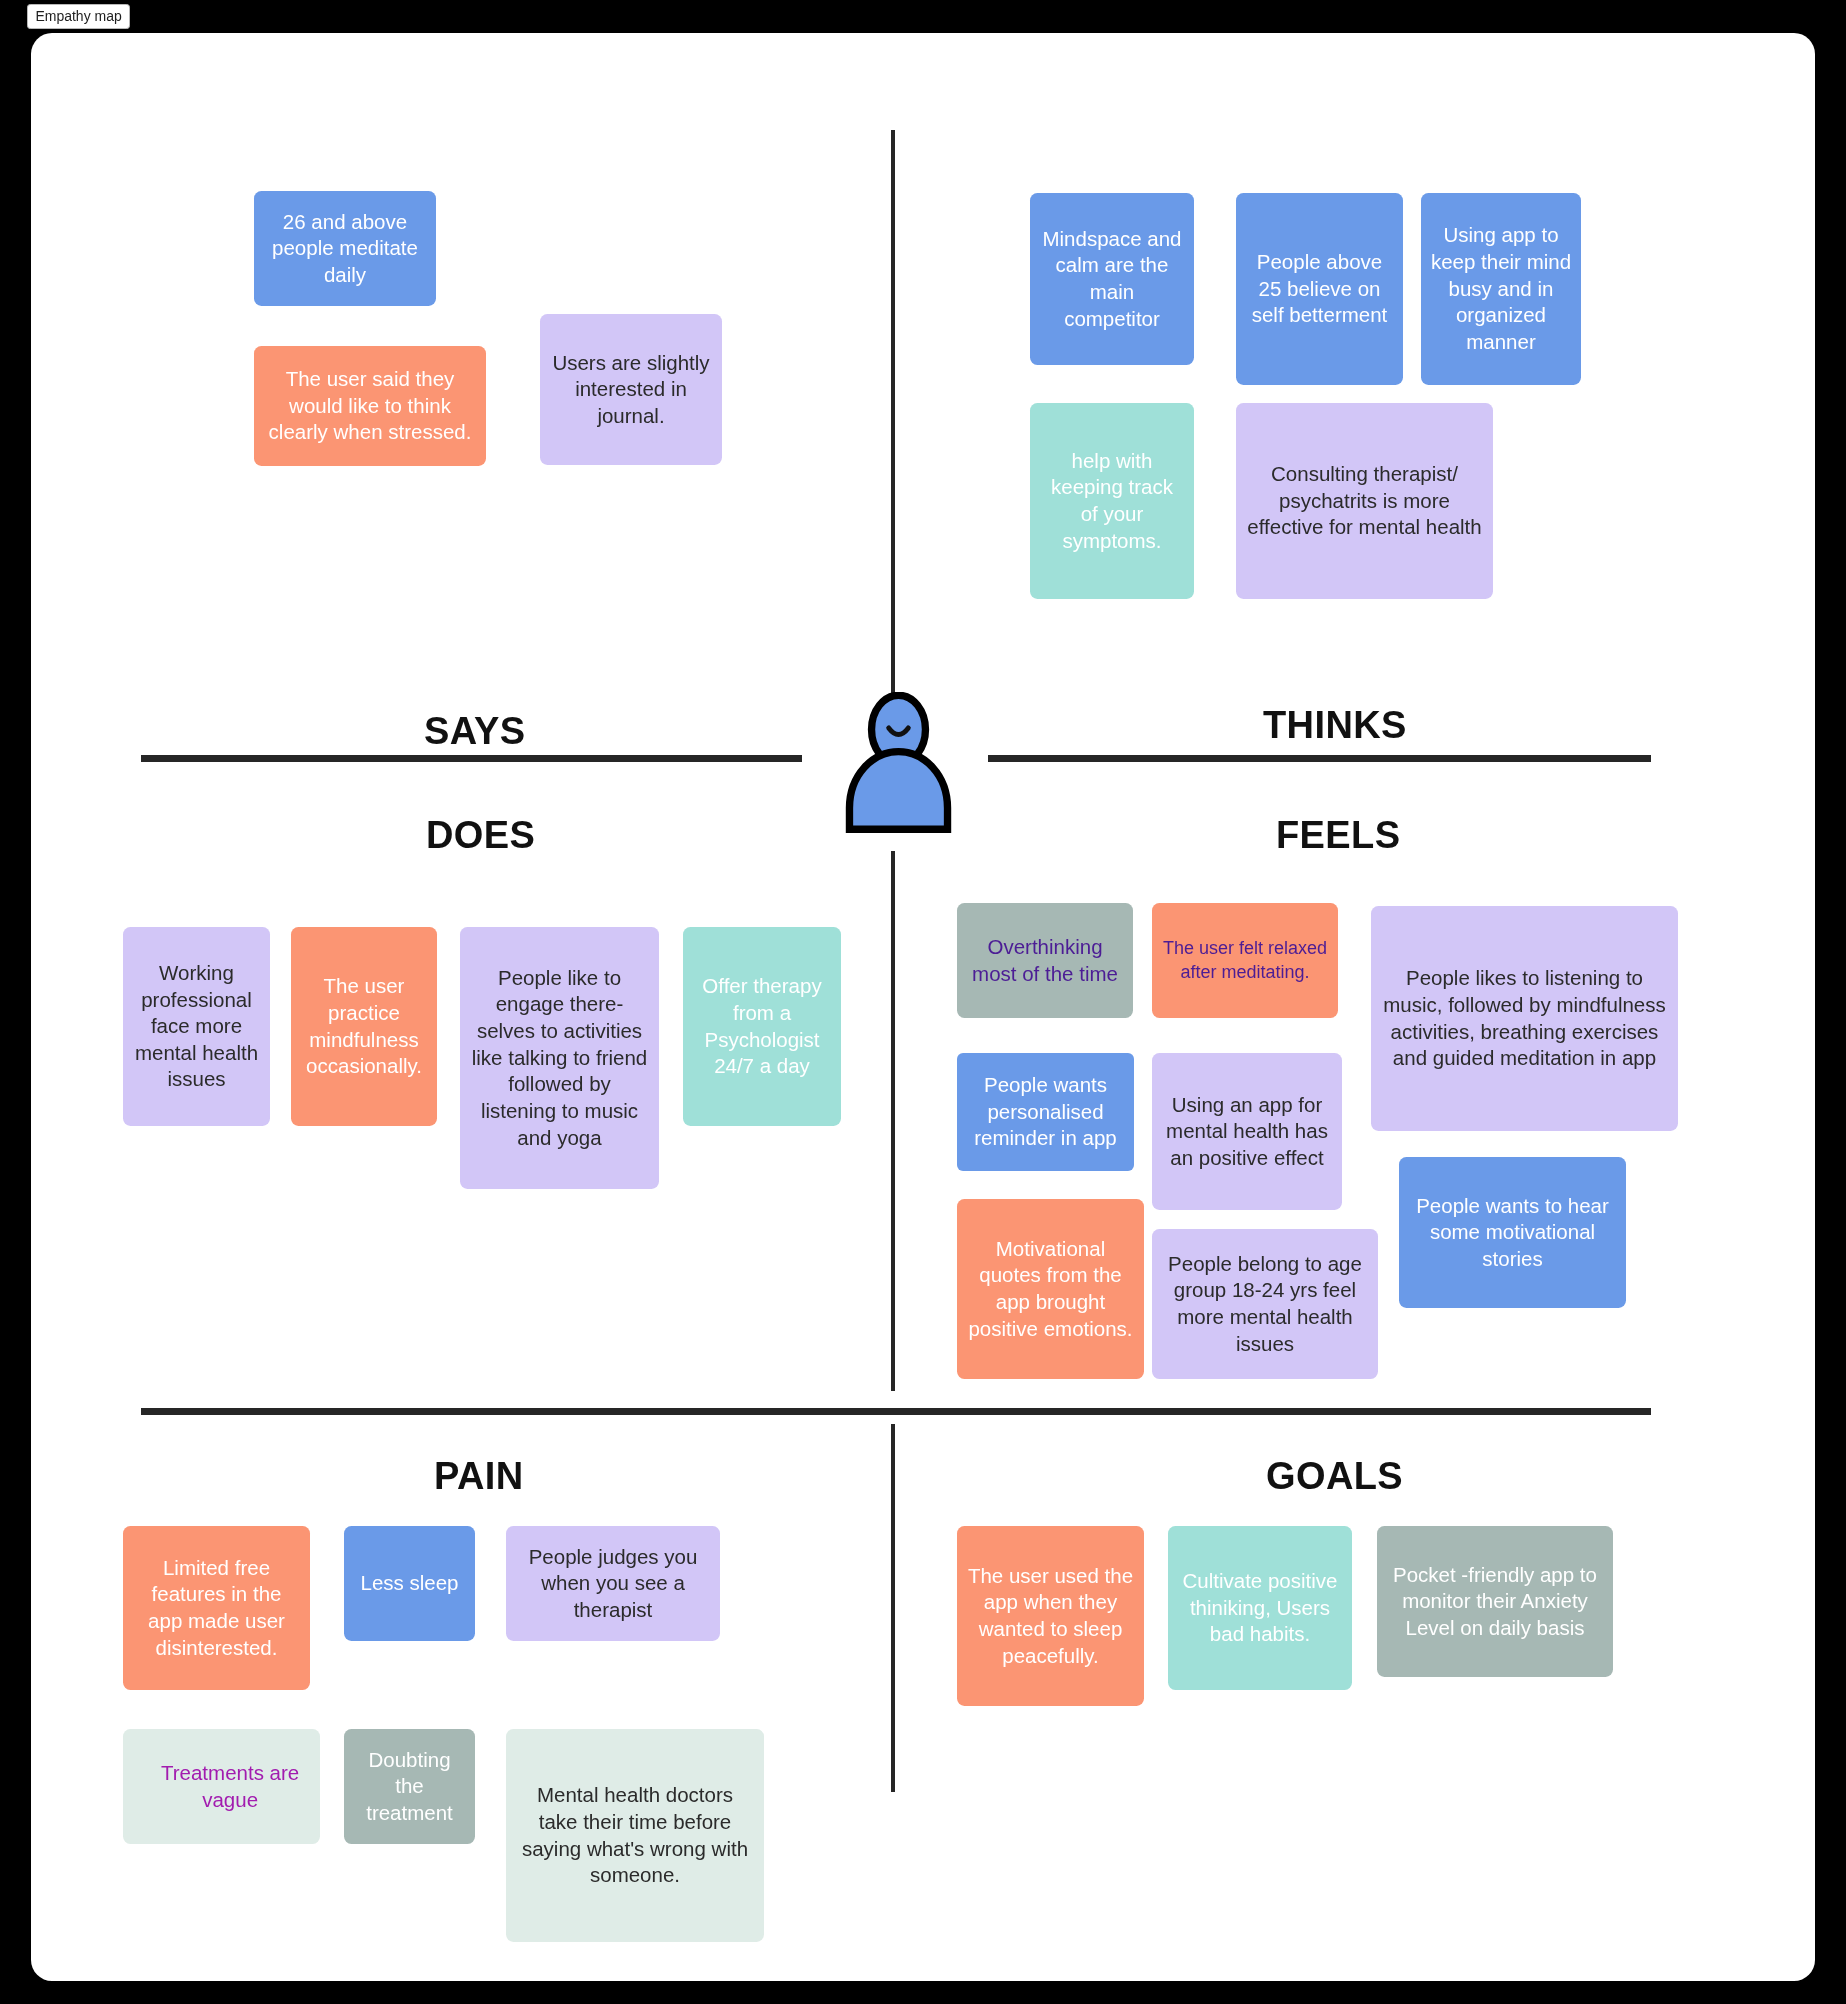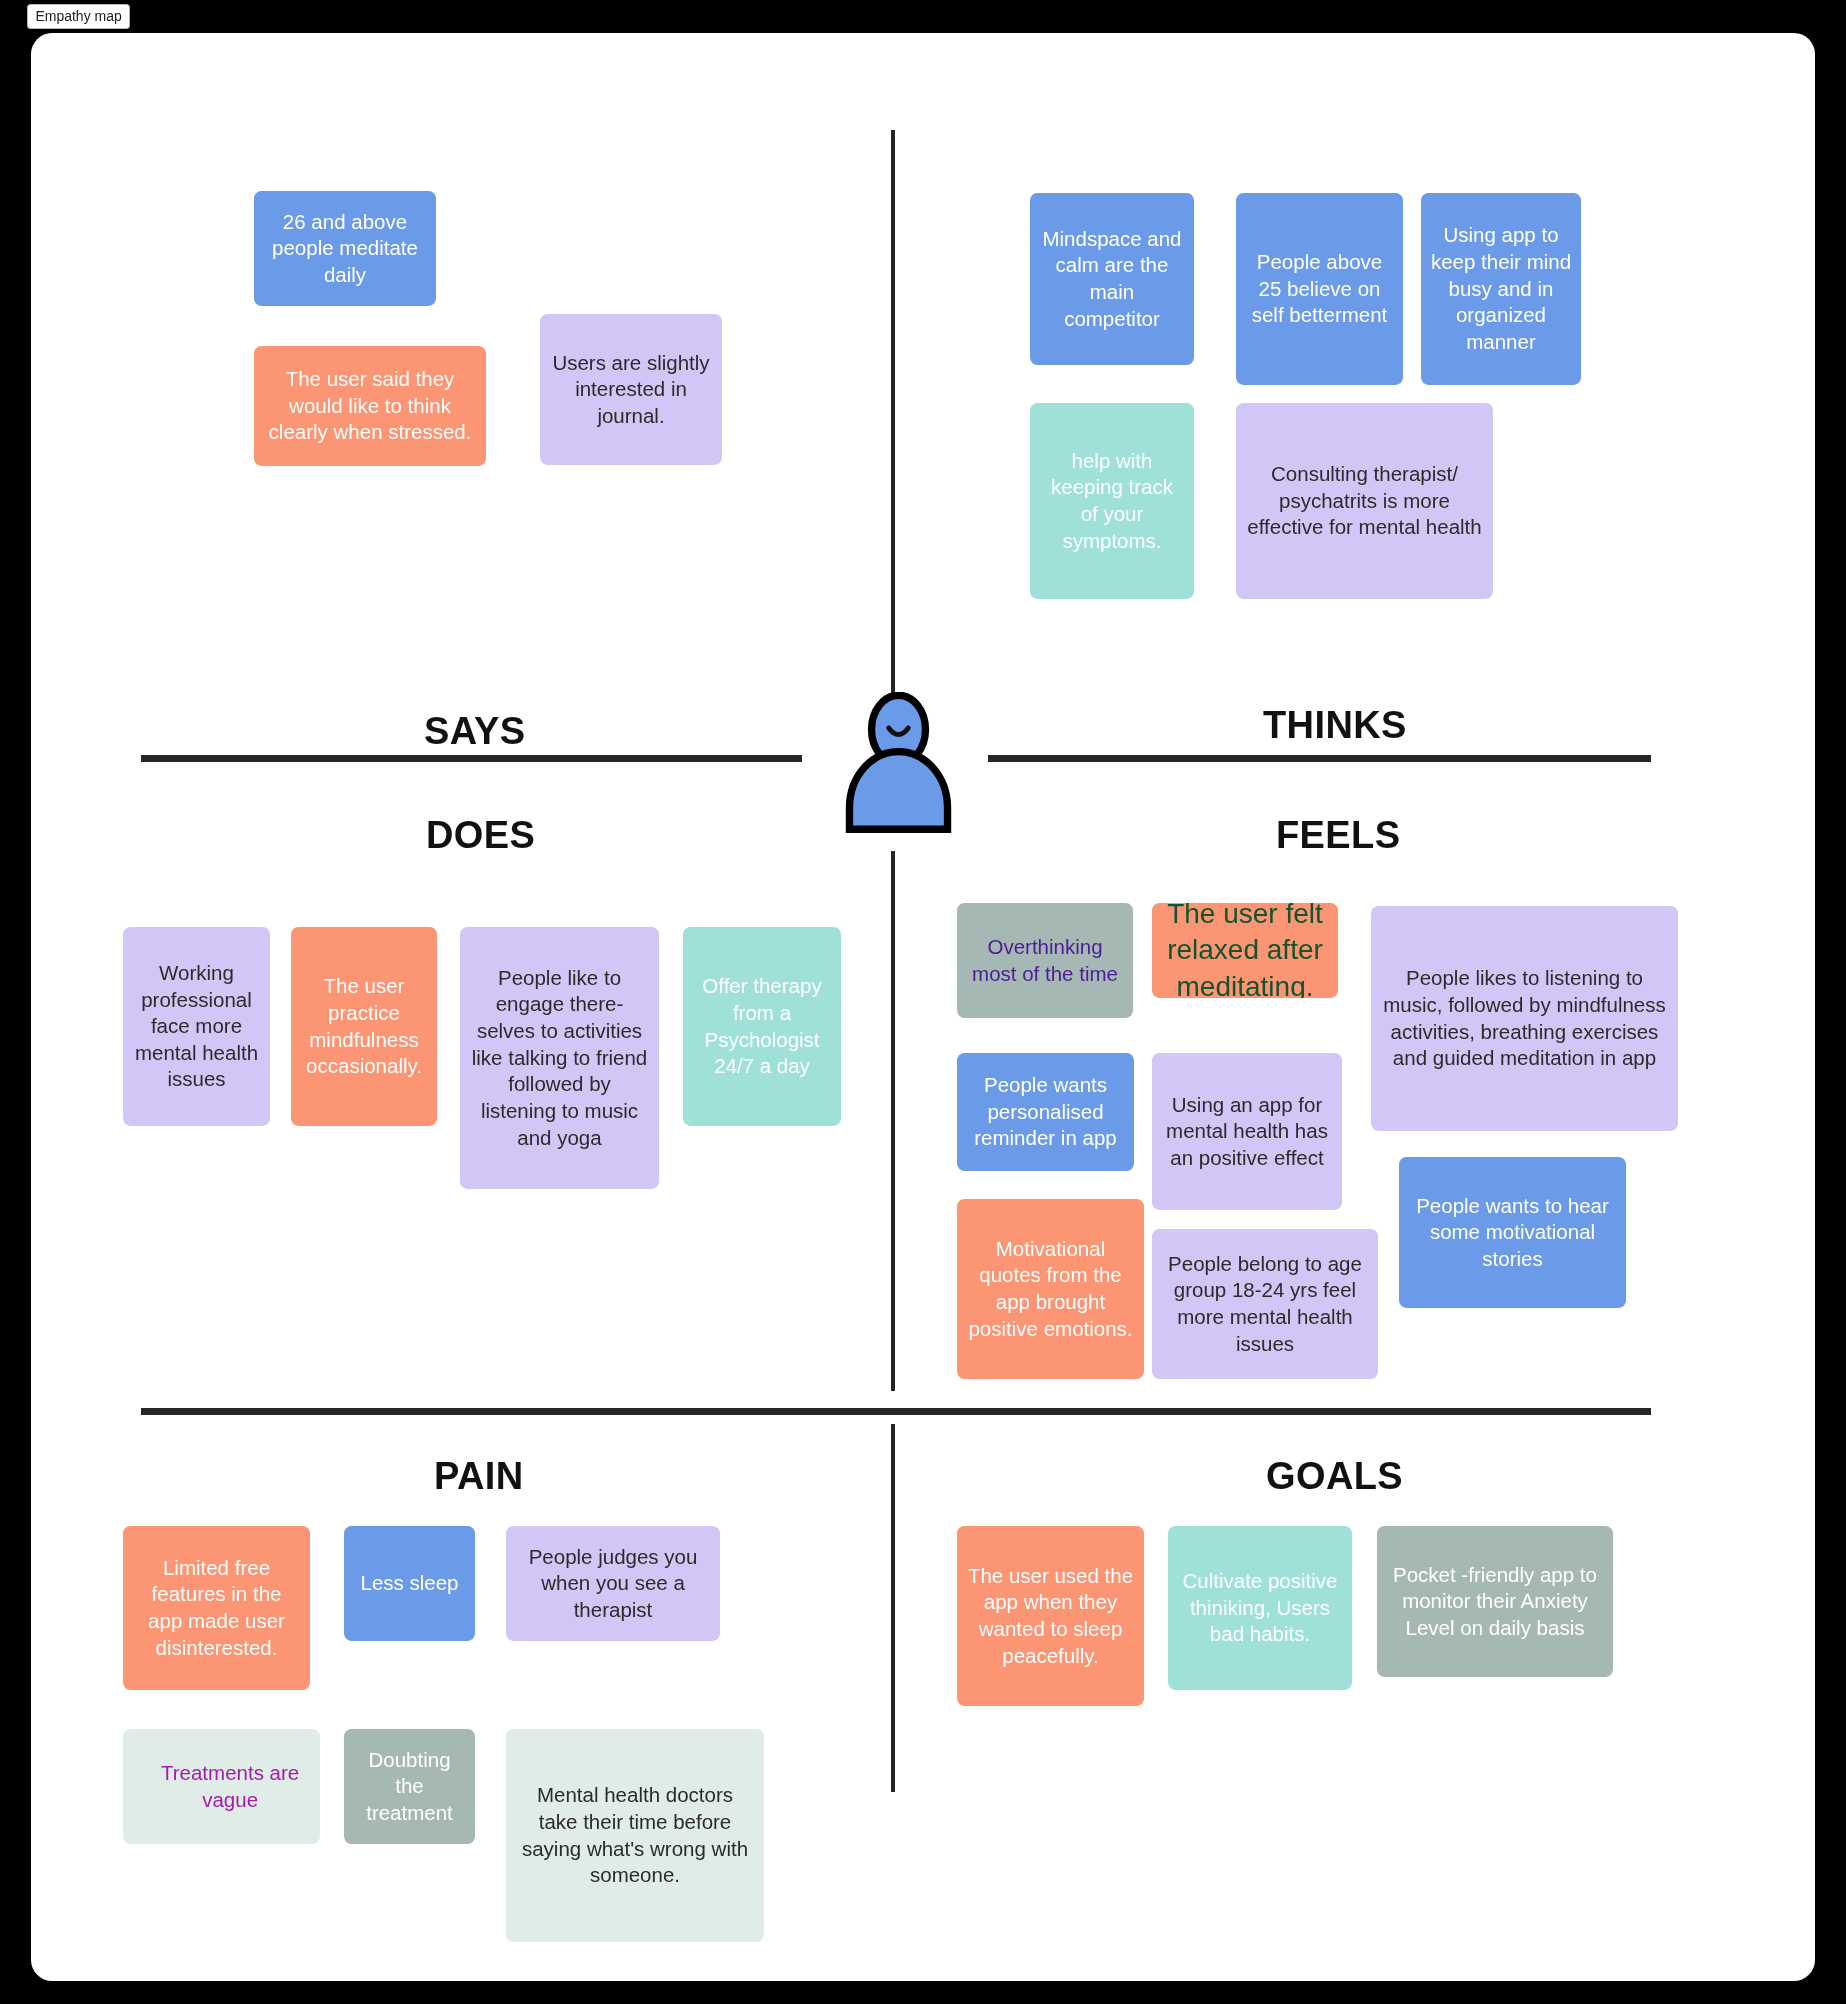--- a/index.html
+++ b/index.html
@@ -161,27 +161,27 @@
         </div>
         <div class="note" style="left: 429px; top: 894px; width: 199px; height: 262px; background: rgb(210, 198, 247); color: rgb(43, 43, 43); font-size: 20.5px;">
           <span>People like to engage there-selves to activities like talking to friend followed by listening to music and yoga</span>
         </div>
         <div class="note" style="left: 652px; top: 894px; width: 158px; height: 199px; background: rgb(159, 224, 216); color: rgb(255, 255, 255); font-size: 20.5px;">
           <span>Offer therapy from a Psychologist 24/7 a day</span>
         </div>
         <div class="note" style="left: 926px; top: 870px; width: 176px; height: 115px; background: rgb(166, 184, 180); color: #4c1d95; font-size: 20.5px;">
           <span>Overthinking most of the time</span>
         </div>
-        <div class="note" style="left: 1121px; top: 870px; width: 186px; height: 95px; background: rgb(251, 149, 115); color: #14532d; font-size: 28px;">
+        <div class="note" style="left: 1121px; top: 870px; width: 186px; height: 115px; background: rgb(251, 149, 115); color: #4c1d95; font-size: 18px;">
           <span>The user felt relaxed after meditating.</span>
         </div>
         <div class="note" style="left: 1340px; top: 873px; width: 307px; height: 225px; background: rgb(210, 198, 247); color: rgb(43, 43, 43); font-size: 20.5px;">
           <span>People likes to listening to music, followed by mindfulness activities, breathing exercises and guided meditation in app</span>
         </div>
-        <div class="note" style="left: 926px; top: 1020px; width: 177px; height: 118px; background: rgb(106, 154, 232); color: rgb(255, 255, 255); font-size: 20.5px;">
+        <div class="note" style="left: 926px; top: 1020px; width: 177px; height: 118px; background: rgb(106, 154, 232); color: rgb(255, 255, 255); font-size: 20.5px; border-radius: 6px;">
           <span>People wants personalised reminder in app</span>
         </div>
         <div class="note" style="left: 1121px; top: 1020px; width: 190px; height: 157px; background: rgb(210, 198, 247); color: rgb(43, 43, 43); font-size: 20.5px; align-items: center;">
           <span>Using an app for mental health has an positive effect</span>
         </div>
         <div class="note" style="left: 926px; top: 1166px; width: 187px; height: 180px; background: rgb(251, 149, 115); color: rgb(255, 255, 255); font-size: 20.5px;">
           <span>Motivational quotes from the app brought positive emotions.</span>
         </div>
         <div class="note" style="left: 1121px; top: 1196px; width: 226px; height: 150px; background: rgb(210, 198, 247); color: rgb(43, 43, 43); font-size: 20.5px;">
           <span>People belong to age group 18-24 yrs feel more mental health issues</span>

